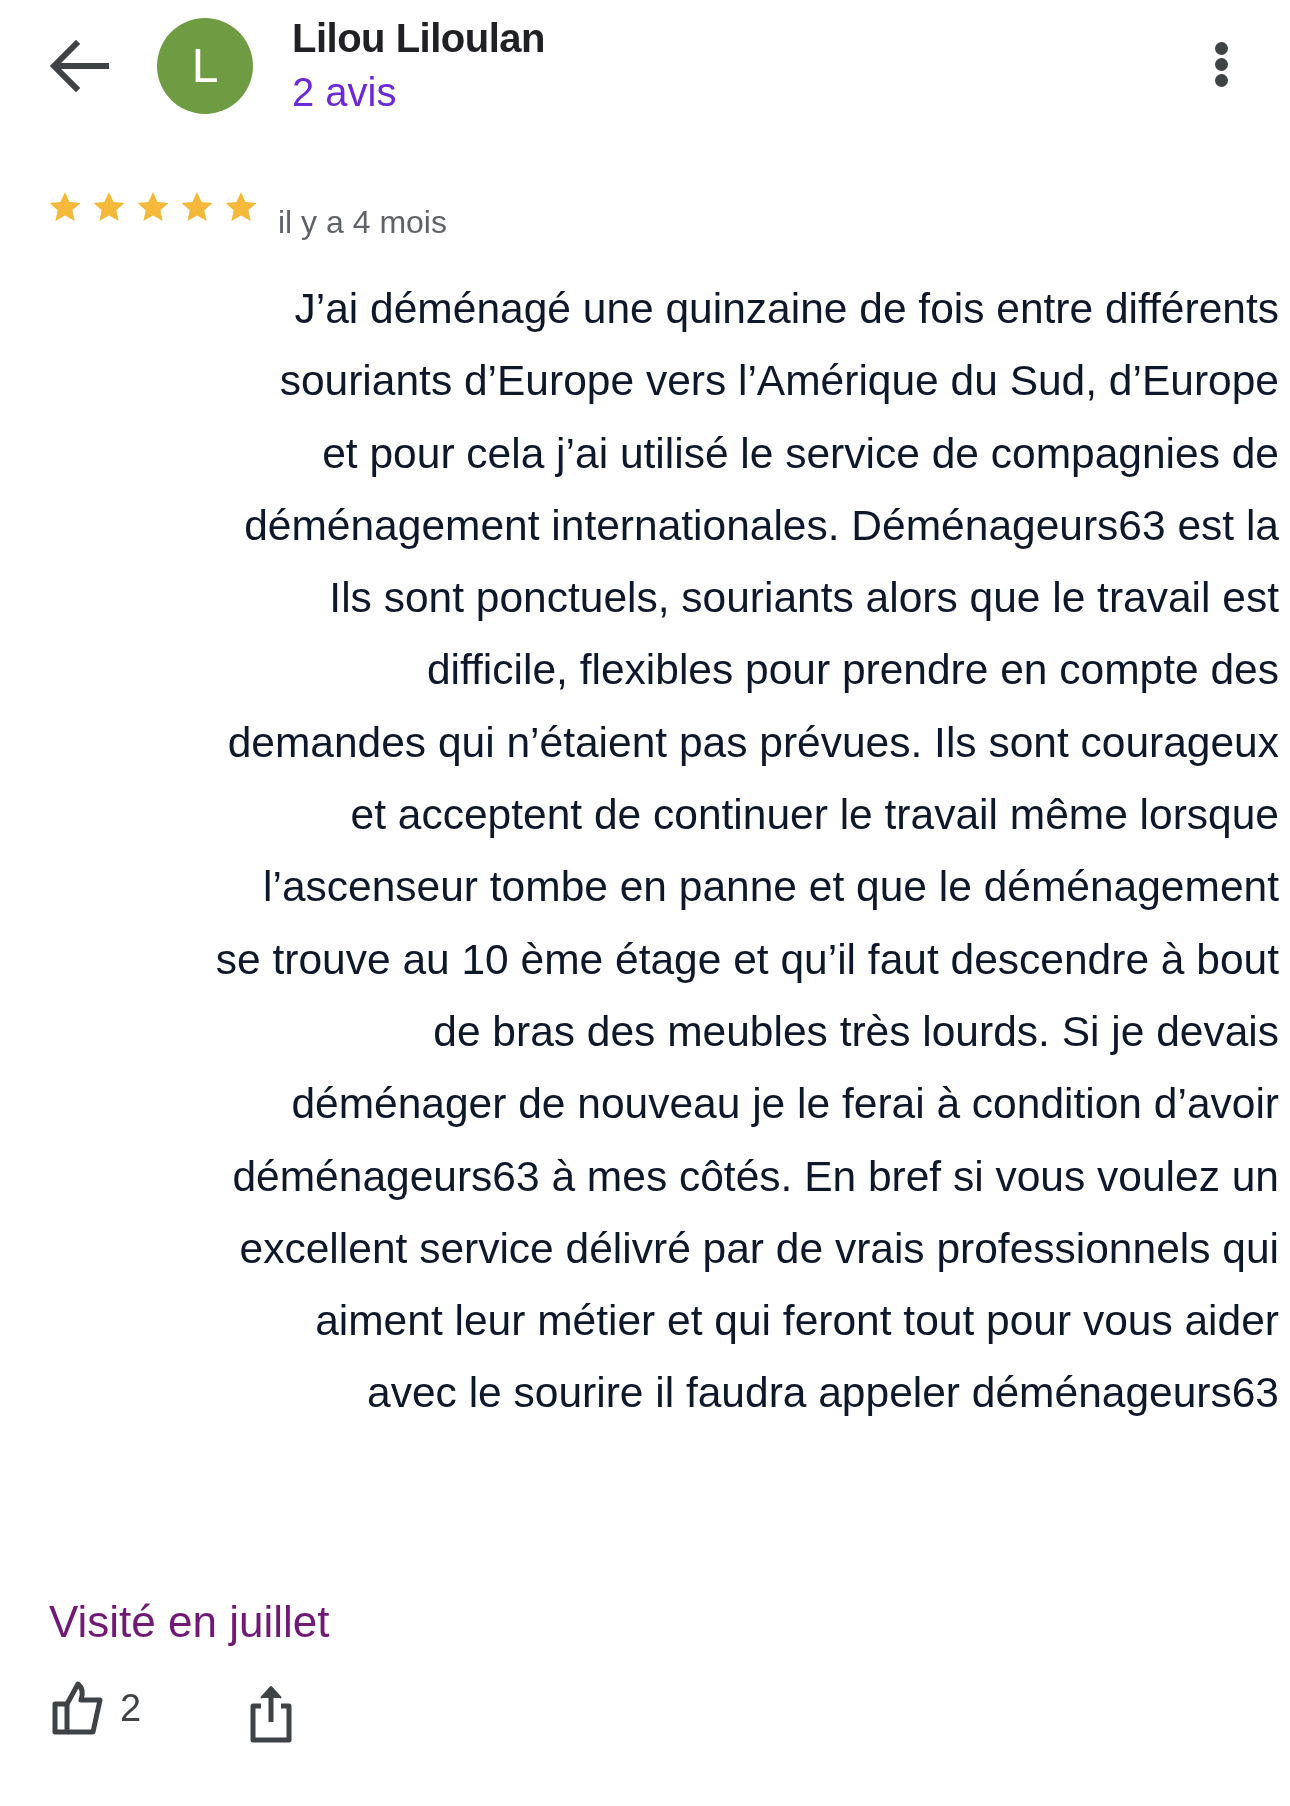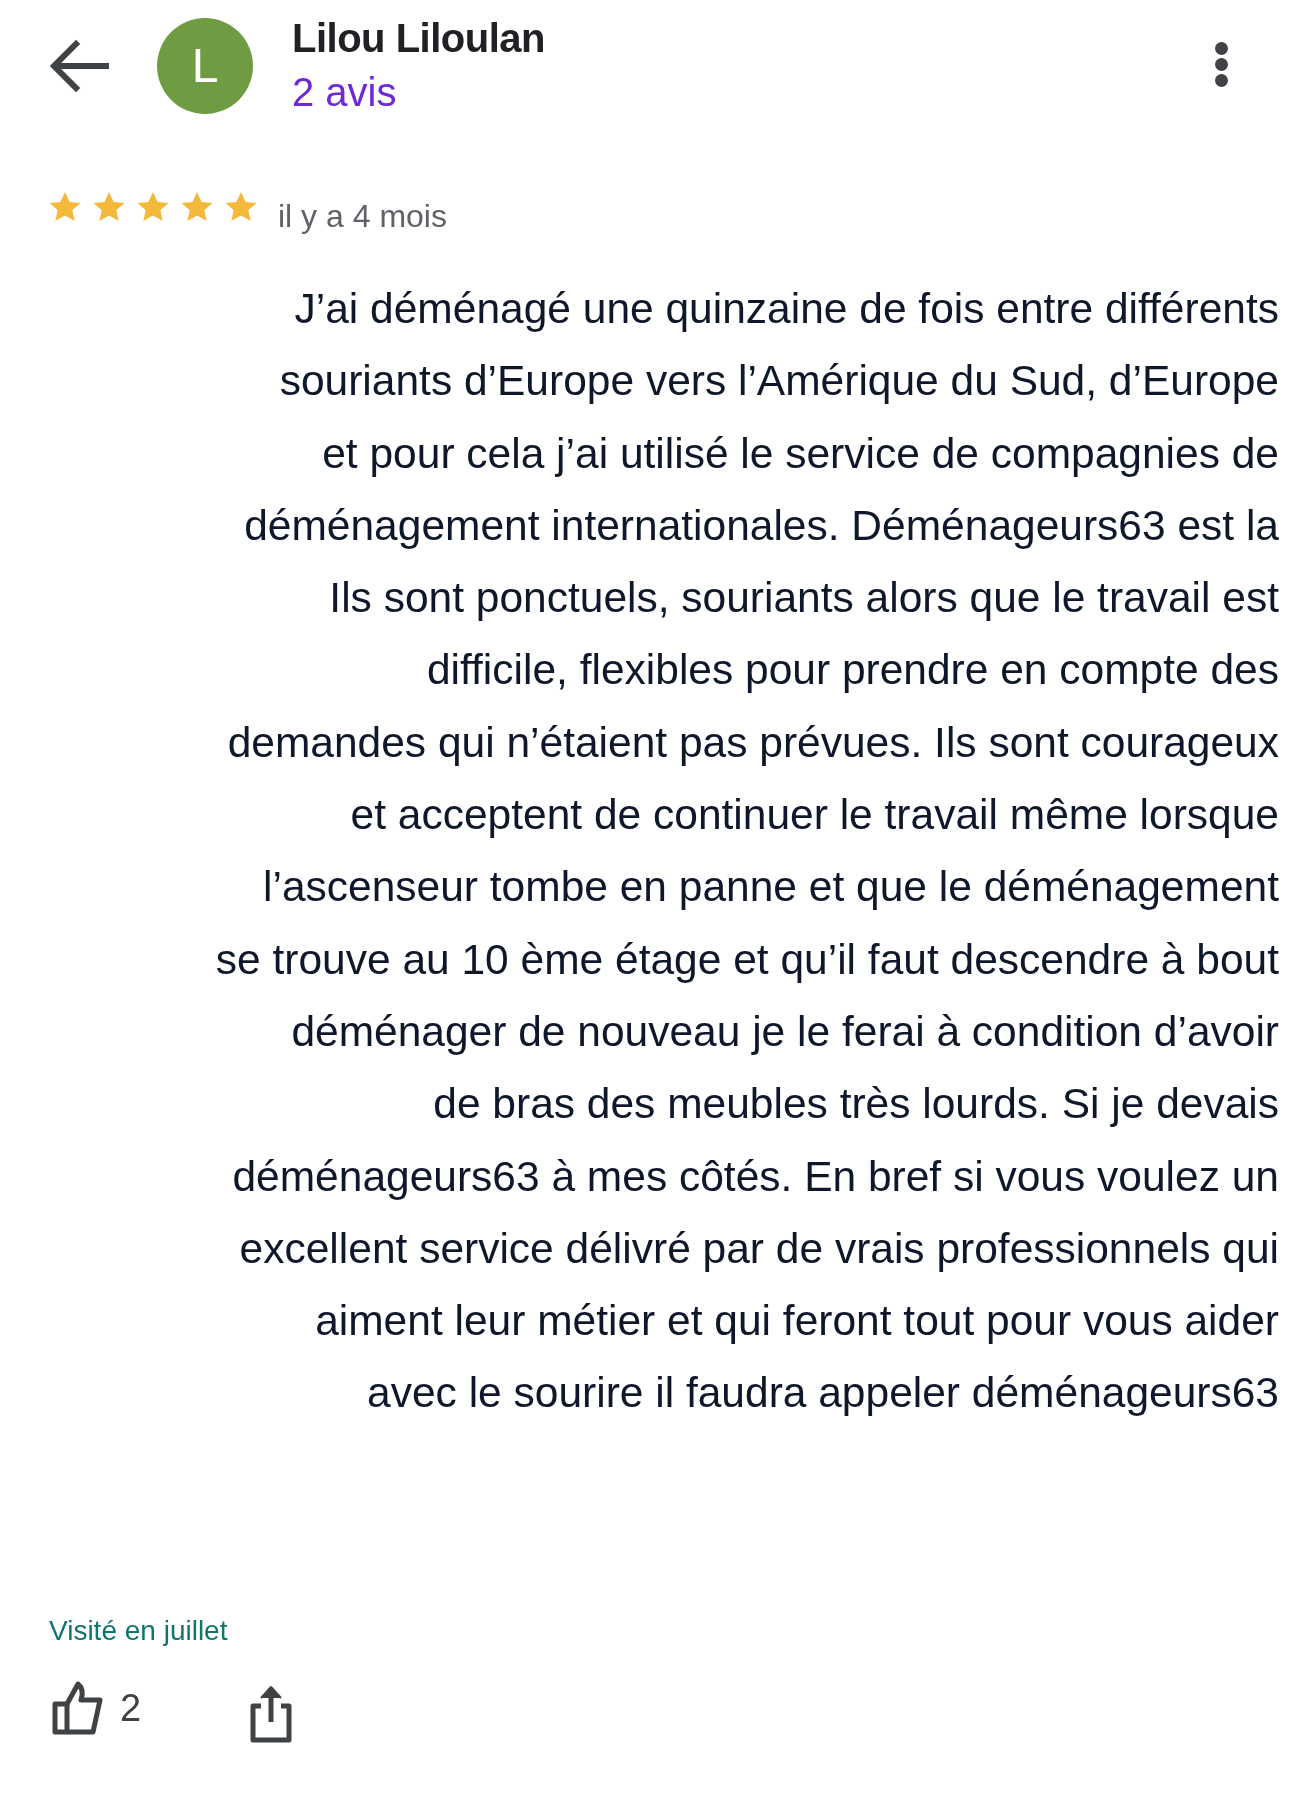--- a/index.html
+++ b/index.html
@@ -8,24 +8,24 @@
   .abs { position: absolute; text-align: right; }
   #back { left: 44px; top: 34px; width: 68px; height: 64px; cursor: pointer; }
   #avatar { left: 157px; top: 18px; width: 96px; height: 96px; border-radius: 50%;
             background: #6f9c43; color: #ffffff; font-size: 48px; line-height: 96px; text-align: center; }
   #name { left: 292px; top: 16px; font-size: 40px; font-weight: bold; color: #202124; letter-spacing: -0.5px; }
   #count { left: 292px; top: 70px; font-size: 40px; color: #6d28d9; }
   #kebab { left: 1200px; top: 36px; width: 44px; height: 56px; cursor: pointer; }
   .kdot { position: absolute; left: 15px; width: 13px; height: 13px; border-radius: 50%; background: #404346; }
   #stars { left: 46px; top: 188px; height: 40px; display: flex; gap: 6px; }
   .star { width: 38px; height: 38px; }
-  #ago { left: 278px; top: 198px; font-size: 32px; color: #5f6368; }
+  #ago { left: 278px; top: 204px; font-size: 32px; color: #5f6368; }
   #body { left: 49px; top: 273px; width: 1230px; font-size: 42.5px; line-height: 72.3px; color: #0f172a; }
   .line { white-space: nowrap; display: block; }
-  #visited { left: 49px; top: 1597px; font-size: 28px; color: #0f766e; margin-top: 18px; }
+  #visited { left: 49px; top: 1597px; font-size: 44px; color: #701a75; }
   #like { left: 50px; top: 1680px; display: flex; align-items: center; cursor: pointer; }
   #like-count { font-size: 38px; color: #404346; margin-left: 14px; }
   #share { left: 246px; top: 1684px; width: 50px; height: 60px; cursor: pointer; }
 </style>
 </head>
 <body>
 
 <div id="back" class="abs">
   <svg width="68" height="64" viewBox="0 0 68 64">
     <path d="M62 32 H12 M32 10 L10 32 L32 54" fill="none" stroke="#404346" stroke-width="6" stroke-linecap="square" stroke-linejoin="miter"></path>
@@ -70,22 +70,22 @@
   <span class="line">J’ai déménagé une quinzaine de fois entre différents</span>
   <span class="line">souriants d’Europe vers l’Amérique du Sud, d’Europe</span>
   <span class="line">et pour cela j’ai utilisé le service de compagnies de</span>
   <span class="line">déménagement internationales. Déménageurs63 est la</span>
   <span class="line">Ils sont ponctuels, souriants alors que le travail est</span>
   <span class="line">difficile, flexibles pour prendre en compte des</span>
   <span class="line">demandes qui n’étaient pas prévues. Ils sont courageux</span>
   <span class="line">et acceptent de continuer le travail même lorsque</span>
   <span class="line">l’ascenseur tombe en panne et que le déménagement</span>
   <span class="line">se trouve au 10 ème étage et qu’il faut descendre à bout</span>
+  <span class="line">de bras des meubles très lourds. Si je devais</span>
   <span class="line">déménager de nouveau je le ferai à condition d’avoir</span>
-  <span class="line">de bras des meubles très lourds. Si je devais</span>
   <span class="line">déménageurs63 à mes côtés. En bref si vous voulez un</span>
   <span class="line">excellent service délivré par de vrais professionnels qui</span>
   <span class="line">aiment leur métier et qui feront tout pour vous aider</span>
   <span class="line">avec le sourire il faudra appeler déménageurs63</span>
 </div>
 
 <div id="visited" class="abs">Visité en juillet</div>
 
 <div id="like" class="abs">
   <svg width="56" height="56" viewBox="0 0 56 56">

